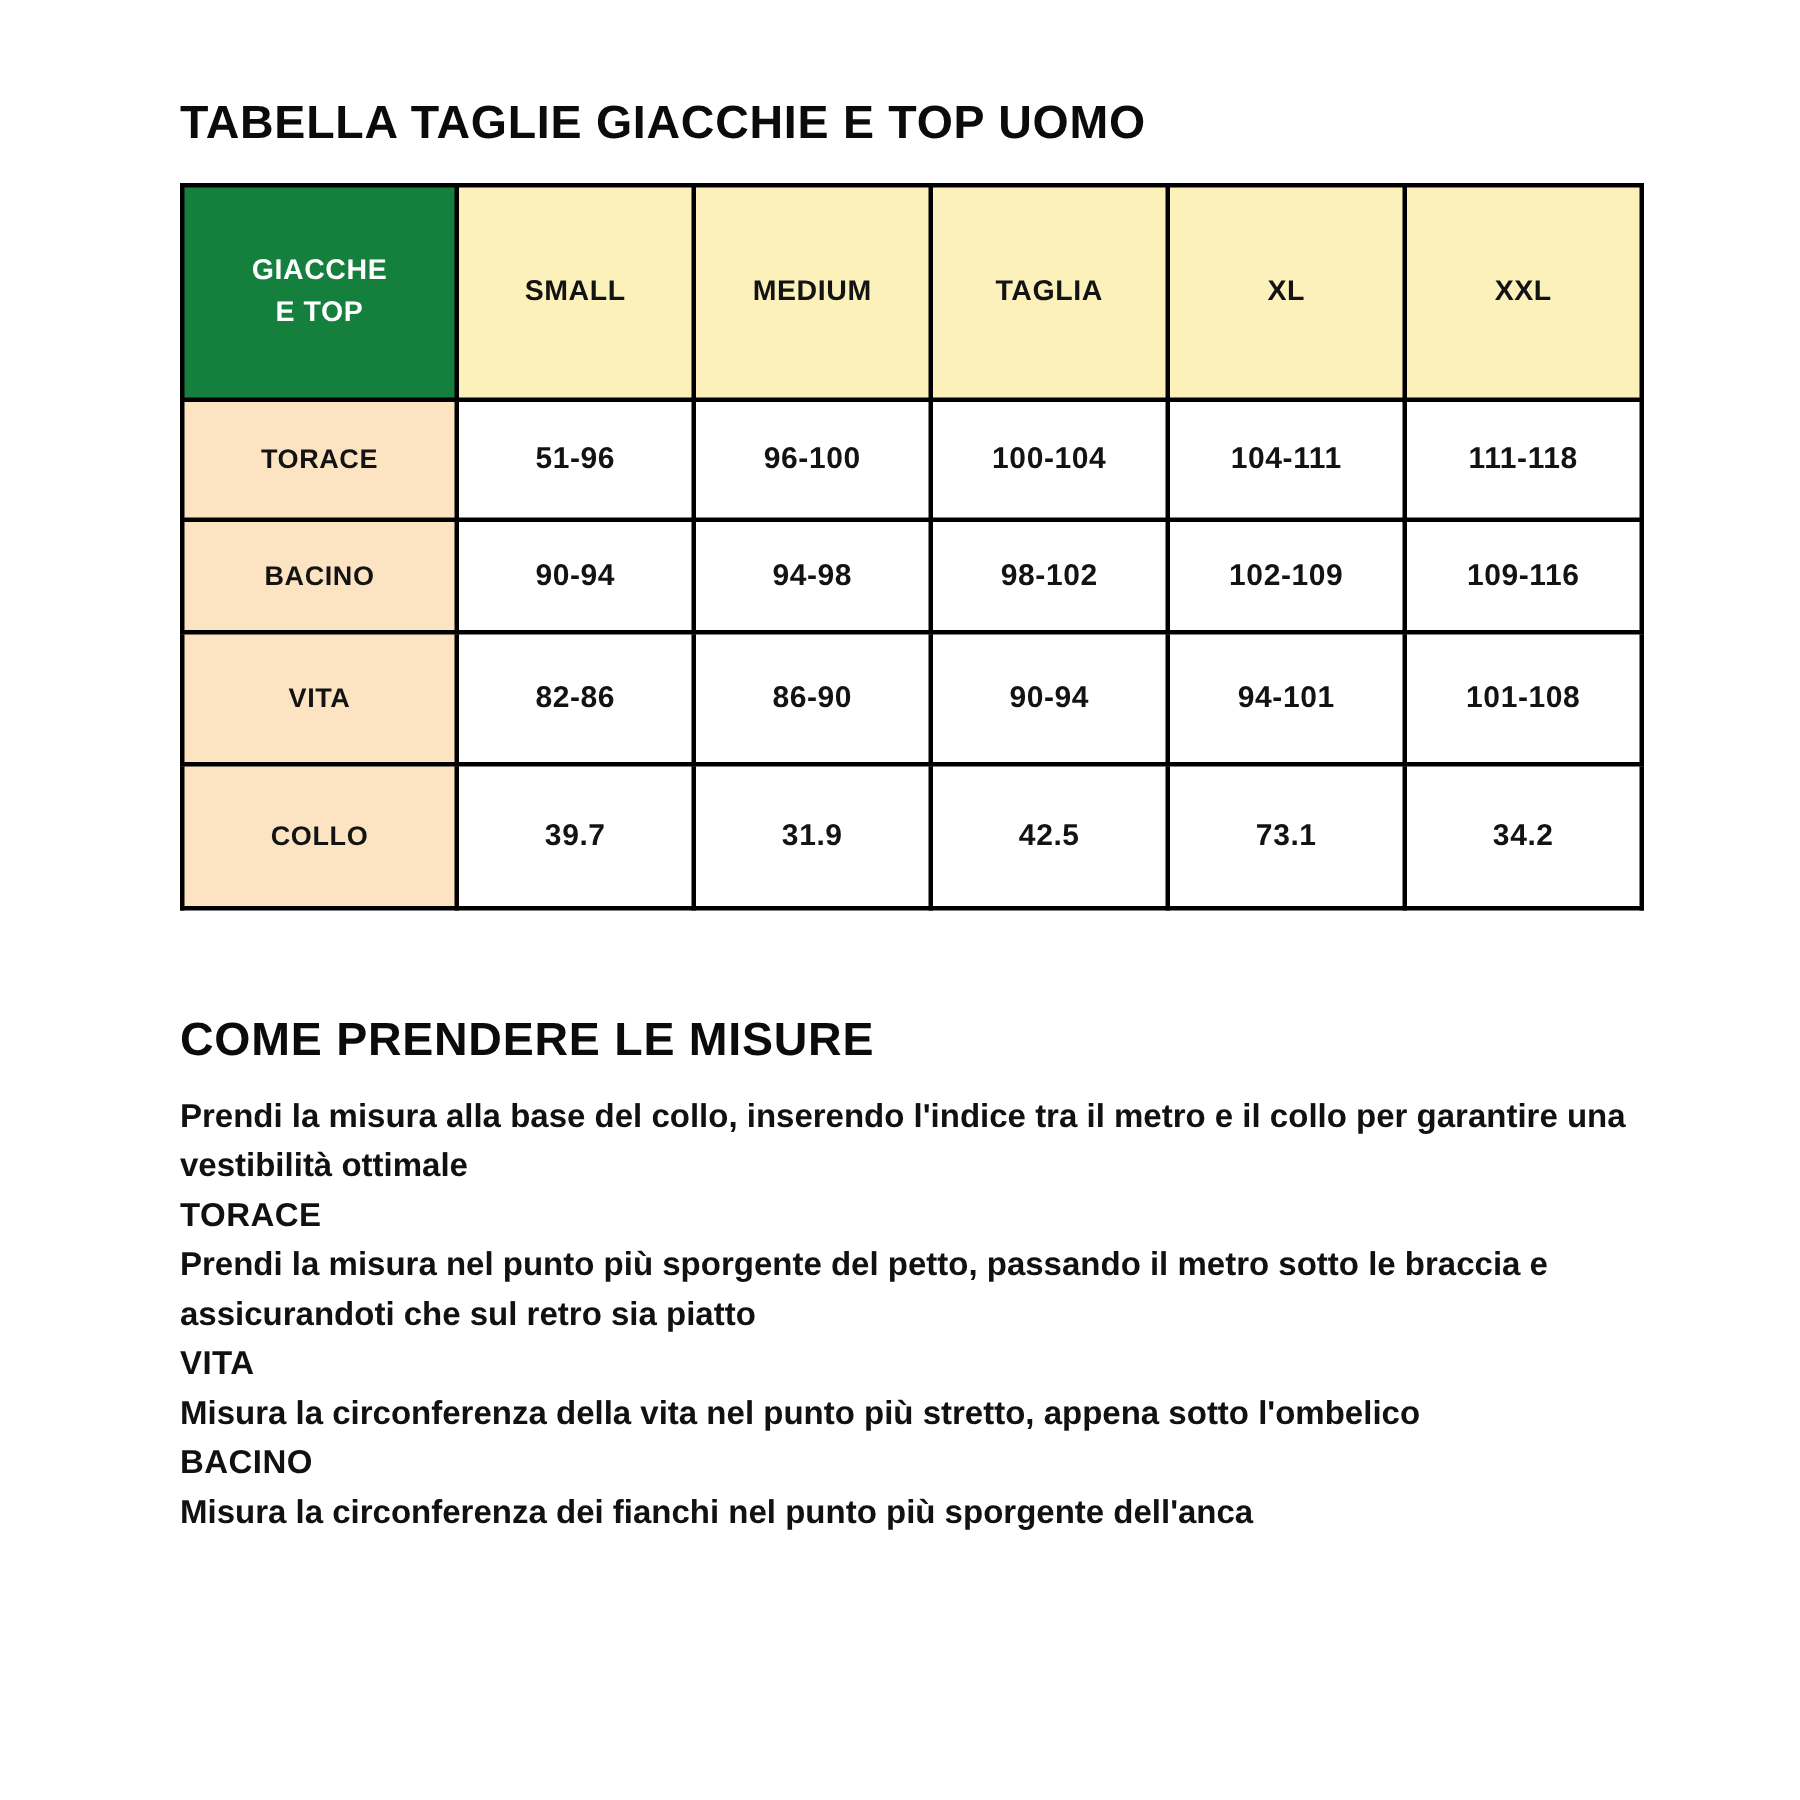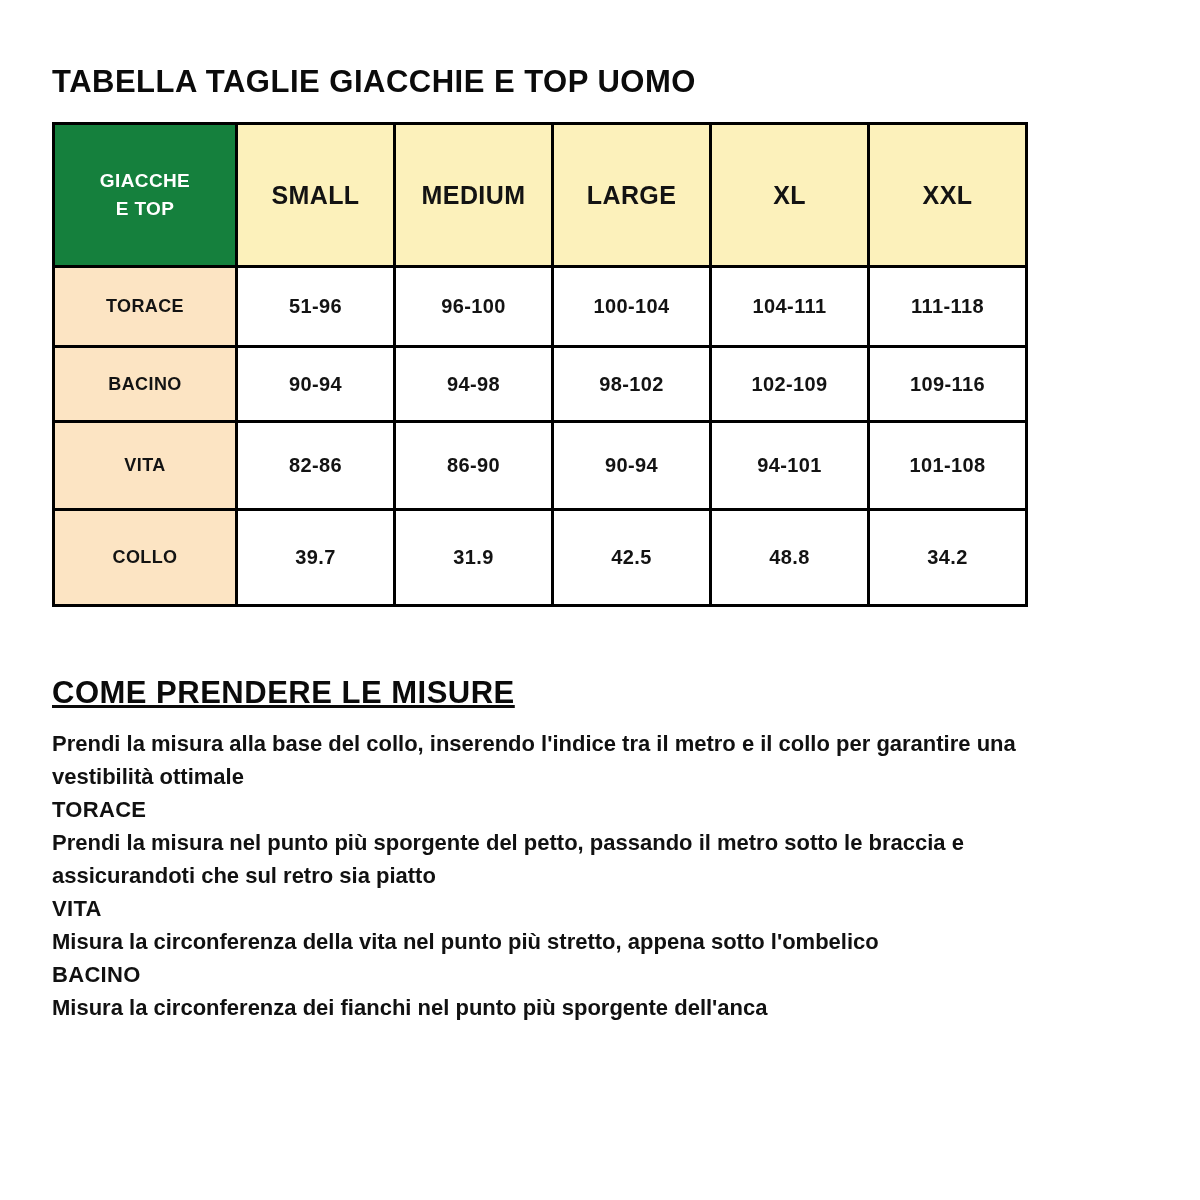--- a/index.html
+++ b/index.html
@@ -5,21 +5,21 @@
   html, body { margin: 0; padding: 0; background: #ffffff; }
   body {
     width: 1200px; height: 1200px;
     font-family: "Liberation Sans", sans-serif;
     color: #111111;
     overflow: hidden;
   }
   .page {
     box-sizing: border-box;
     width: 1200px; height: 1200px;
-    padding: 64px 108px 0 52px;
+    padding: 64px 108px 0 120px;
     background: #ffffff;
   }
   h1.page-title {
     margin: 0 0 22px 0;
     font-size: 31px;
     font-weight: bold;
     letter-spacing: 0.5px;
     color: #0b0b0b;
     white-space: nowrap;
   }
@@ -47,41 +47,40 @@
   .corner-cell {
     background: #15803d;
     color: #ffffff;
     font-size: 19px;
     line-height: 1.5;
   }
   .corner-cell span { display: block; }
   .col-header {
     background: #FCF1BB;
     color: #131313;
-    font-size: 25px;
+    font-size: 19px;
   }
   .row-label {
     background: #FCE4C3;
     color: #131313;
     font-size: 18px;
   }
   .row-label.taglia { background: #FAC478; }
   td.value-cell {
     background: #ffffff;
     color: #131313;
     font-size: 20px;
   }
   h2.section-title {
     margin: 68px 0 16px 0;
     font-size: 31px;
     font-weight: bold;
     letter-spacing: 0.5px;
     color: #0b0b0b;
     white-space: nowrap;
-    text-decoration: underline;
   }
   .instructions { width: 990px; font-size: 22px; line-height: 33px; }
   .instructions p { margin: 0; }
   .instructions .ins-heading { font-weight: bold; letter-spacing: 0.3px; }
   .instructions .ins-body { font-weight: bold; }
 </style>
 </head>
 <body>
 
 <div class="page">
@@ -98,21 +97,21 @@
         <col class="c-size">
     </colgroup>
     <tbody>
         <tr class="r-header">
       <th class="corner-cell">
         <span>GIACCHE</span>
         <span>E TOP</span>
       </th>
       <th class="col-header">SMALL</th>
       <th class="col-header">MEDIUM</th>
-      <th class="col-header">LARGE</th>
+      <th class="col-header">TAGLIA</th>
       <th class="col-header">XL</th>
       <th class="col-header">XXL</th>
     </tr>
     <tr class="r-torace">
       <th class="row-label">TORACE</th>
       <td class="value-cell">51-96</td>
       <td class="value-cell">96-100</td>
       <td class="value-cell">100-104</td>
       <td class="value-cell">104-111</td>
       <td class="value-cell">111-118</td>
@@ -131,21 +130,21 @@
       <td class="value-cell">86-90</td>
       <td class="value-cell">90-94</td>
       <td class="value-cell">94-101</td>
       <td class="value-cell">101-108</td>
     </tr>
     <tr class="r-collo">
       <th class="row-label">COLLO</th>
       <td class="value-cell">39.7</td>
       <td class="value-cell">31.9</td>
       <td class="value-cell">42.5</td>
-      <td class="value-cell">48.8</td>
+      <td class="value-cell">73.1</td>
       <td class="value-cell">34.2</td>
     </tr>
   </tbody>
     </table>
 
   <h2 class="section-title">COME PRENDERE LE MISURE</h2>
 
   <div class="instructions">
     <p class="ins-body">Prendi la misura alla base del collo, inserendo l'indice tra il metro e il collo per garantire una vestibilità ottimale</p>
     <p class="ins-heading">TORACE</p>

